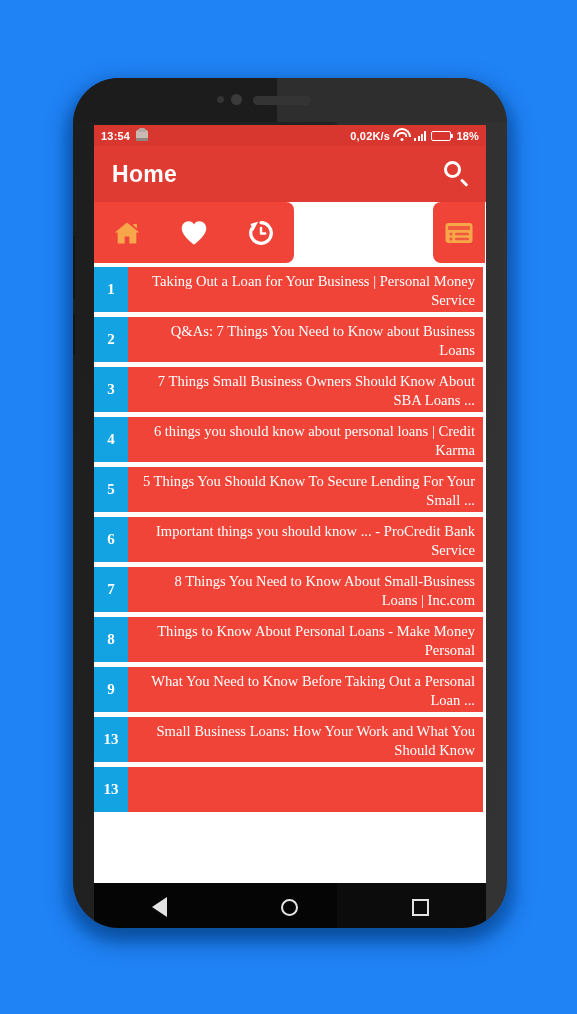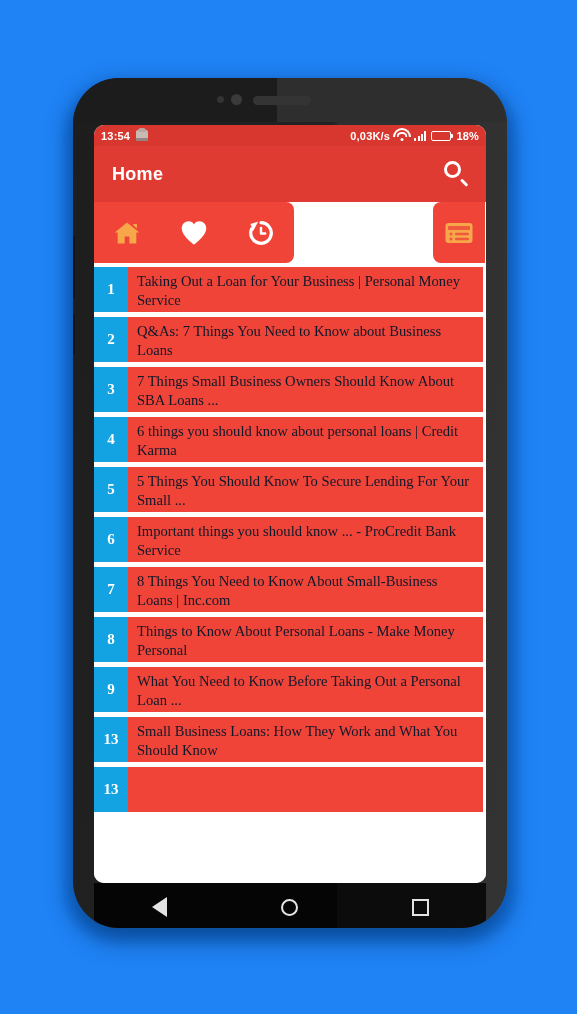--- a/index.html
+++ b/index.html
@@ -93,21 +93,20 @@
 
   
   #screen {
     position: absolute;
     left: 21px;
     top: 47px;
     width: 392px;
     height: 758px;
     background: #ffffff;
     overflow: hidden;
-    border-radius: 10px;
   }
 
   
   #status-bar {
     height: 21px;
     background: #d8372f;
     display: flex;
     align-items: center;
     padding: 0 7px;
     color: #fff;
@@ -195,21 +194,21 @@
   
   #app-bar {
     height: 56px;
     background: #df3b33;
     display: flex;
     align-items: center;
     padding: 0 14px 0 18px;
   }
   #app-title {
     color: #fff;
-    font-size: 18px;
+    font-size: 23px;
     font-weight: bold;
     letter-spacing: .3px;
     flex: 1;
   }
   #search-icon {
     width: 30px; height: 30px;
     position: relative;
     cursor: pointer;
   }
   #search-icon::before {
@@ -293,28 +292,29 @@
     font-family: "Liberation Serif", serif;
     font-weight: bold;
     font-size: 15px;
     display: flex;
     align-items: center;
     justify-content: center;
   }
   .item-title {
     flex: 1;
     background: #f04438;
-    color: #0f172a;
+    color: #ffffff;
     font-family: "Liberation Serif", serif;
     font-size: 14.6px;
     line-height: 19px;
     padding: 3px 8px 0 9px;
     display: flex;
     align-items: center;
     overflow: hidden;
+    text-align: right;
   }
   .item-title span {
     display: block;
     max-height: 40px;
     overflow: hidden;
   }
 
   
   #nav-bar {
     position: absolute;
@@ -369,21 +369,21 @@
   <div class="side-btn" id="side-btn-power"></div>
 
   <div id="screen">
 
     <div id="status-bar">
       <div id="status-left">
         <span class="sb-text">13:54</span>
         <span id="status-notif-icon"></span>
       </div>
       <div id="status-right">
-        <span class="sb-text">0,03K/s</span>
+        <span class="sb-text">0,02K/s</span>
         <span id="wifi-icon">
             <i></i>
             <i></i>
           </span>
         <span id="signal-icon">
           <span></span>
             <span></span>
             <span></span>
             <span></span>
         </span>
@@ -484,21 +484,21 @@
         </div>
         <div class="list-item">
           <div class="item-index">9</div>
           <div class="item-title">
             <span>What You Need to Know Before Taking Out a Personal Loan ...</span>
           </div>
         </div>
         <div class="list-item">
           <div class="item-index">13</div>
           <div class="item-title">
-            <span>Small Business Loans: How They Work and What You Should Know</span>
+            <span>Small Business Loans: How Your Work and What You Should Know</span>
           </div>
         </div>
         <div class="list-item">
           <div class="item-index">13</div>
           <div class="item-title">
             <span></span>
           </div>
         </div>
       </div>
   </div>

